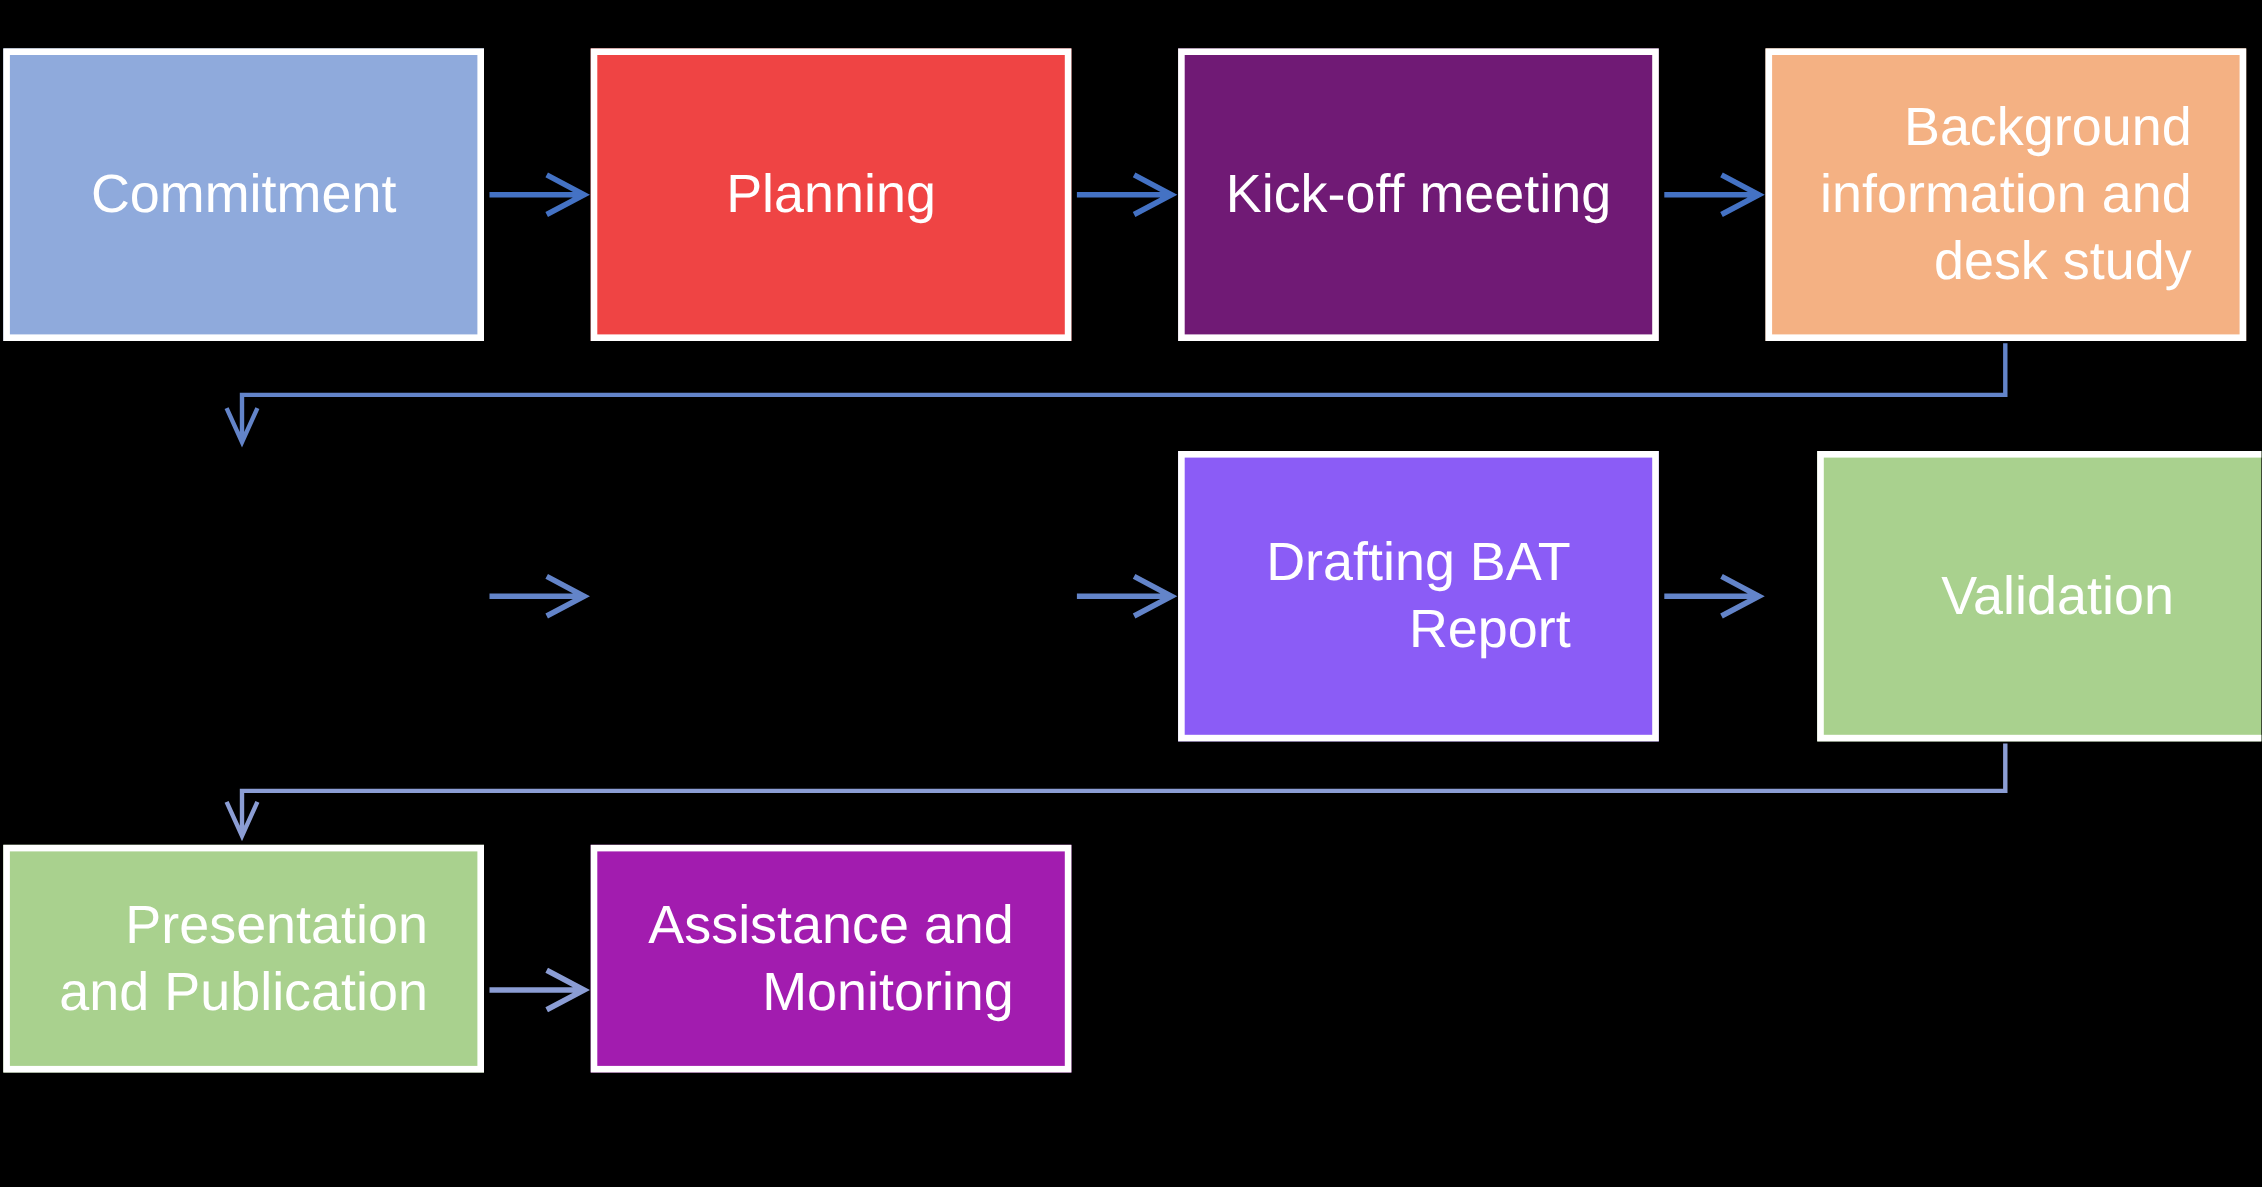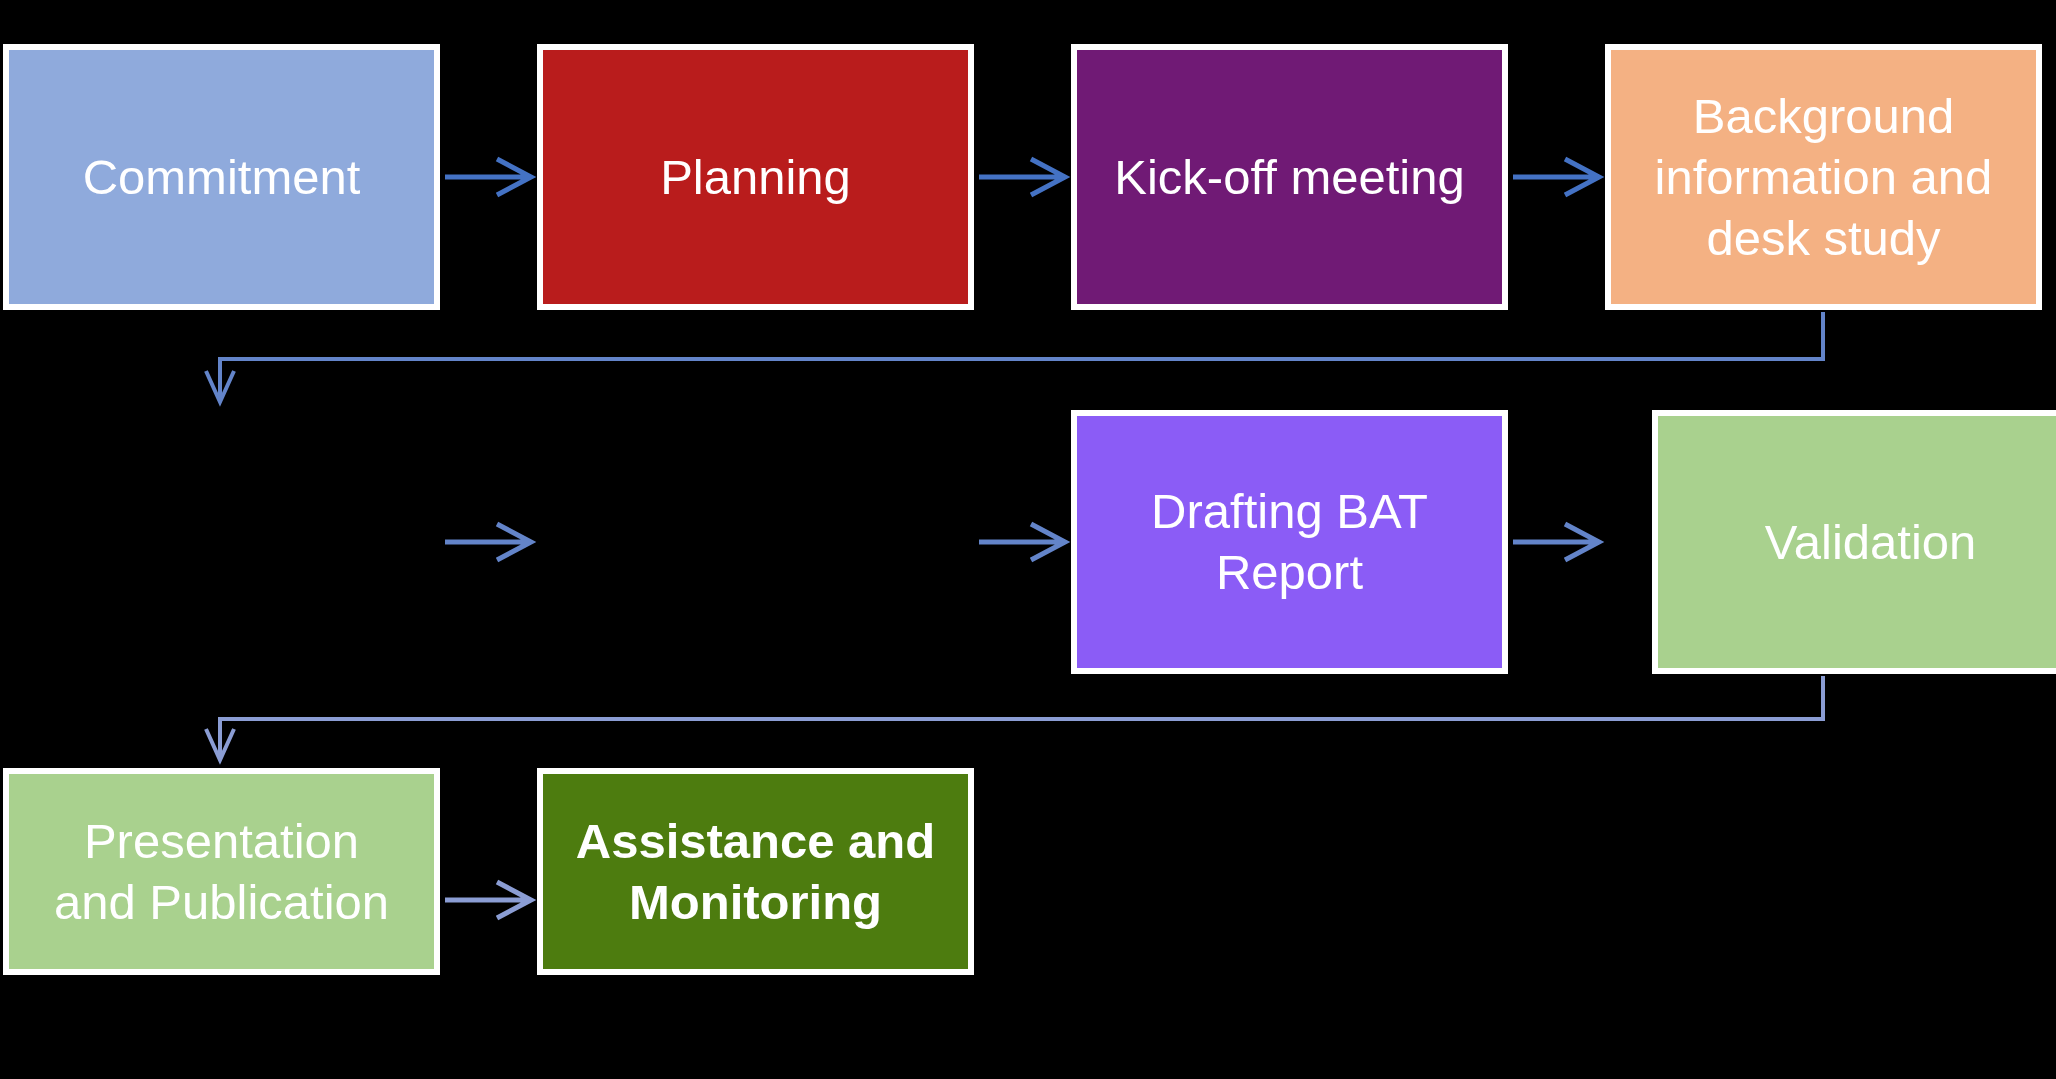--- a/index.html
+++ b/index.html
@@ -10,21 +10,21 @@
     font-family:"Liberation Sans", sans-serif;
   }
   .box{
     position:absolute;
     width:437px;
     box-sizing:border-box;
     border:6px solid #ffffff;
     display:flex;
     align-items:center;
     justify-content:center;
-    text-align:center;
+    text-align:right;
     color:#ffffff;
     font-size:49px;
     line-height:61px;
     white-space:pre-line;
     padding:8px;
   }
   .col1{left:3px;}
   .col2{left:537px;}
   .col3{left:1071px;}
   .col4{left:1605px;}
@@ -38,33 +38,33 @@
   .conn{fill:none;stroke-linecap:butt;stroke-linejoin:miter;}
   .sw5{stroke-width:5;}
   .sw4{stroke-width:4;}
 </style>
 </head>
 <body>
 
 <div id="canvas" style="background-color: rgb(0, 0, 0);">
 
   <div class="box row1 col1" style="background-color: rgb(143, 170, 220);">Commitment</div>
-  <div class="box row1 col2" style="background-color: #b91c1c;">Planning</div>
+  <div class="box row1 col2" style="background-color: #ef4444;">Planning</div>
   <div class="box row1 col3" style="background-color: #701a75;">Kick-off meeting</div>
   <div class="box row1 col4" style="background-color: rgb(244, 177, 131);">Background
 information and
 desk study</div>
 
   <div class="box row2 col3" style="background-color: #8b5cf6;">Drafting BAT
 Report</div>
   <div class="box row2 col4" style="background-color: rgb(169, 209, 142); margin-left: 47px;">Validation</div>
 
   <div class="box row3 col1" style="background-color: rgb(169, 209, 142);">Presentation
 and Publication</div>
-  <div class="box row3 col2" style="background-color: #4d7c0f; font-weight: bold;">Assistance and
+  <div class="box row3 col2" style="background-color: #a21caf;">Assistance and
 Monitoring</div>
 
   <svg id="connector-layer" viewBox="0 0 2056 1079" xmlns="http://www.w3.org/2000/svg">
 
     <path class="conn sw5" d="M445,177 H529 M497,159 L531,177 L497,195" stroke="#4472C4"></path>
     <path class="conn sw5" d="M979,177 H1063 M1031,159 L1065,177 L1031,195" stroke="#4472C4"></path>
     <path class="conn sw5" d="M1513,177 H1597 M1565,159 L1599,177 L1565,195" stroke="#4472C4"></path>
 
     <path class="conn sw4" d="M1823,312 L1823,359 L220,359 L220,399 M206,371 L220,402 L234,371" stroke="#6384C9"></path>
 

